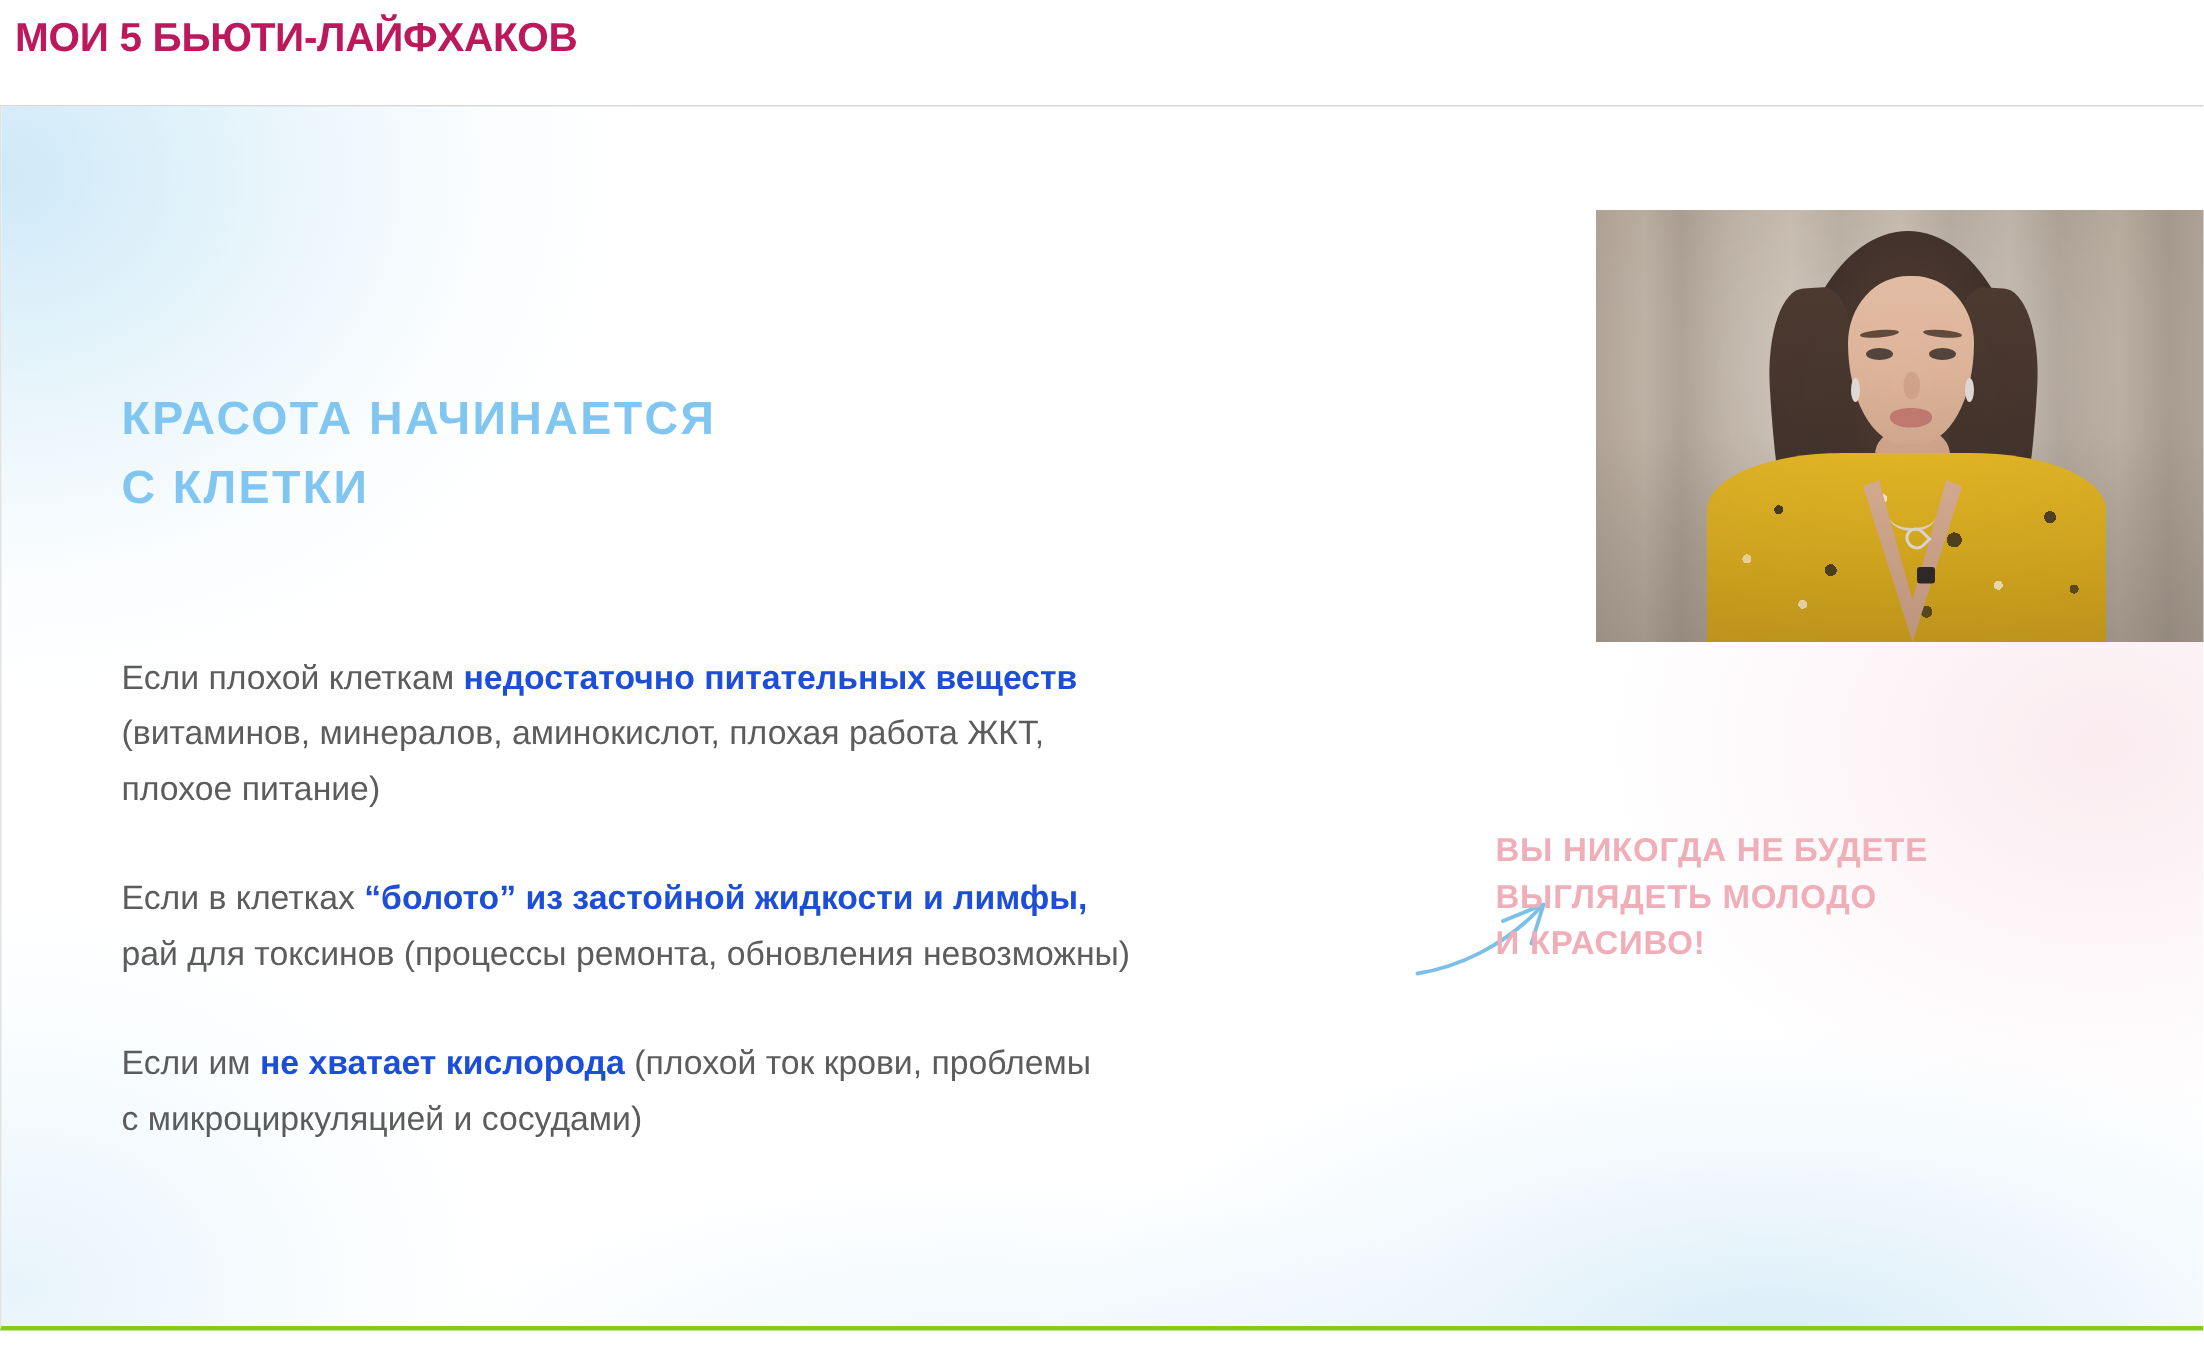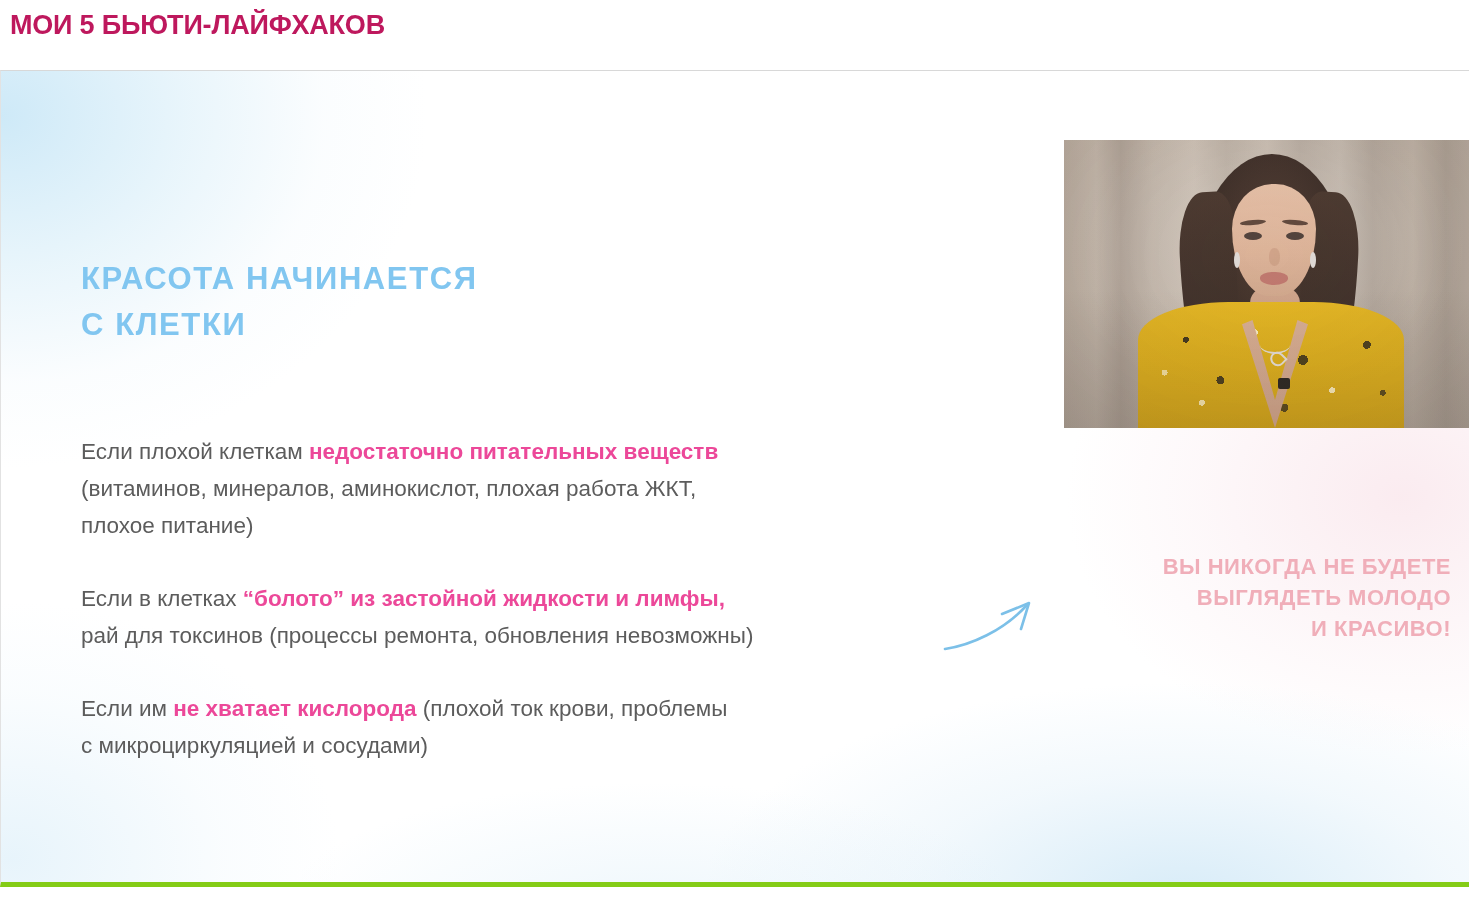--- a/index.html
+++ b/index.html
@@ -32,21 +32,21 @@
   
   .stage {
     position: absolute;
     left: 0px;
     top: 70px;
     width: 1469px;
     height: 817px;
     background: #ffffff;
     border-top: 1px solid #d8d8d8;
     border-left: 1px solid #e2e2e2;
-    border-bottom: 5px solid #84cc16;
+    border-bottom: 3px solid #84cc16;
     box-sizing: border-box;
     overflow: hidden;
   }
 
   
   .wash {
     position: absolute;
     pointer-events: none;
   }
   .wash-tl {
@@ -114,31 +114,31 @@
   .para {
     font-size: 22.5px;
     line-height: 37px;
     color: #5c5c5c;
     font-weight: 400;
     margin: 0 0 36px 0;
     white-space: pre-line;
   }
   .para:last-child { margin-bottom: 0; }
   .hl {
-    color: #ec4899;
+    color: #1d4ed8;
     font-weight: 700;
   }
 
   
   .callout {
     position: absolute;
-    left: 1030px;
+    left: 996px;
     top: 480px;
     width: 420px;
-    text-align: right;
+    text-align: left;
     font-size: 22px;
     font-weight: 700;
     line-height: 31px;
     letter-spacing: 0.5px;
     color: #f0aeb9;
     text-transform: uppercase;
     white-space: pre-line;
   }
 
   

